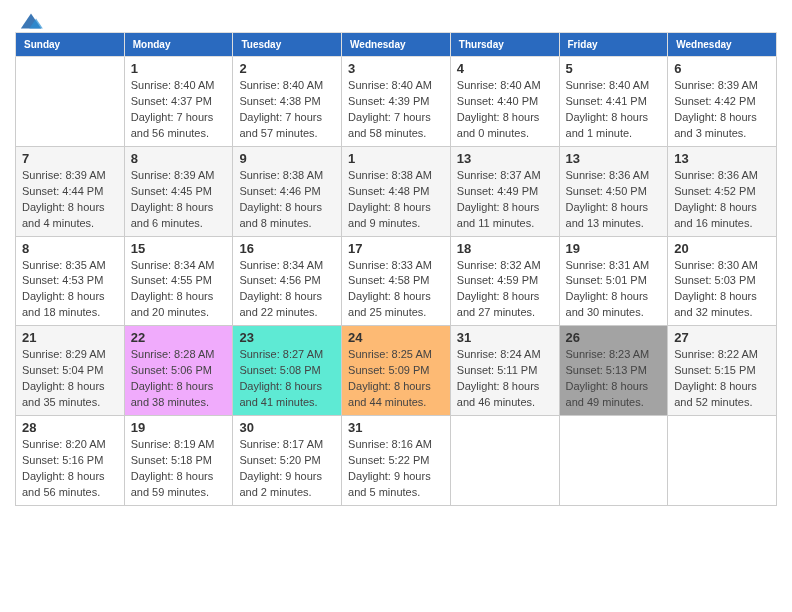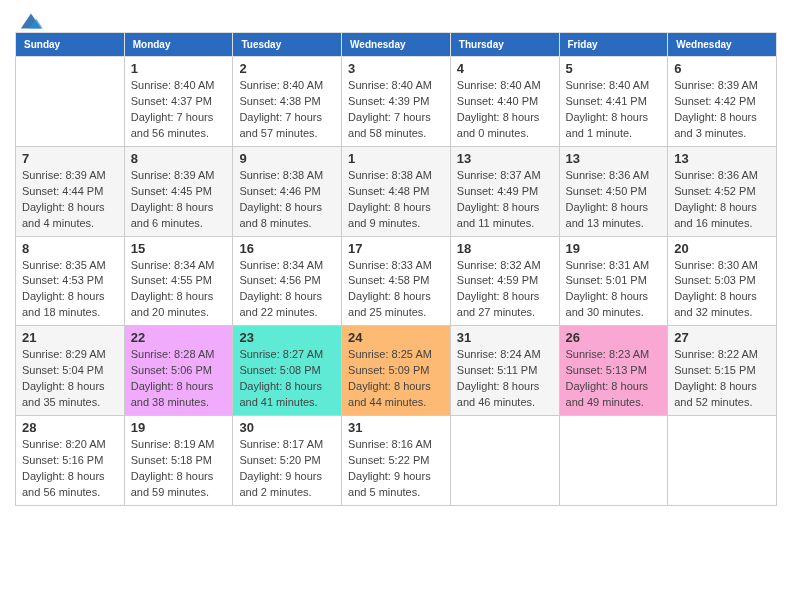--- a/index.html
+++ b/index.html
@@ -151,21 +151,21 @@
         <td><span class="day-number">18</span><span class="day-info">Sunrise: 8:32 AM<br>Sunset: 4:59 PM<br>Daylight: 8 hours and 27 minutes.</span></td>
         <td><span class="day-number">19</span><span class="day-info">Sunrise: 8:31 AM<br>Sunset: 5:01 PM<br>Daylight: 8 hours and 30 minutes.</span></td>
         <td><span class="day-number">20</span><span class="day-info">Sunrise: 8:30 AM<br>Sunset: 5:03 PM<br>Daylight: 8 hours and 32 minutes.</span></td>
       </tr>
       <tr>
         <td style="background: rgb(245, 245, 245);"><span class="day-number">21</span><span class="day-info">Sunrise: 8:29 AM<br>Sunset: 5:04 PM<br>Daylight: 8 hours and 35 minutes.</span></td>
         <td style="background: #f0abfc;"><span class="day-number">22</span><span class="day-info">Sunrise: 8:28 AM<br>Sunset: 5:06 PM<br>Daylight: 8 hours and 38 minutes.</span></td>
         <td style="background: #5eead4;"><span class="day-number">23</span><span class="day-info">Sunrise: 8:27 AM<br>Sunset: 5:08 PM<br>Daylight: 8 hours and 41 minutes.</span></td>
         <td style="background: #fdba74;"><span class="day-number">24</span><span class="day-info">Sunrise: 8:25 AM<br>Sunset: 5:09 PM<br>Daylight: 8 hours and 44 minutes.</span></td>
         <td style="background: rgb(245, 245, 245);"><span class="day-number">31</span><span class="day-info">Sunrise: 8:24 AM<br>Sunset: 5:11 PM<br>Daylight: 8 hours and 46 minutes.</span></td>
-        <td style="background: #f9a8d4;"><span class="day-number">26</span><span class="day-info">Sunrise: 8:23 AM<br>Sunset: 5:13 PM<br>Daylight: 8 hours and 49 minutes.</span></td>
+        <td style="background: #a3a3a3;"><span class="day-number">26</span><span class="day-info">Sunrise: 8:23 AM<br>Sunset: 5:13 PM<br>Daylight: 8 hours and 49 minutes.</span></td>
         <td style="background: rgb(245, 245, 245);"><span class="day-number">27</span><span class="day-info">Sunrise: 8:22 AM<br>Sunset: 5:15 PM<br>Daylight: 8 hours and 52 minutes.</span></td>
       </tr>
       <tr>
         <td><span class="day-number">28</span><span class="day-info">Sunrise: 8:20 AM<br>Sunset: 5:16 PM<br>Daylight: 8 hours and 56 minutes.</span></td>
         <td><span class="day-number">19</span><span class="day-info">Sunrise: 8:19 AM<br>Sunset: 5:18 PM<br>Daylight: 8 hours and 59 minutes.</span></td>
         <td><span class="day-number">30</span><span class="day-info">Sunrise: 8:17 AM<br>Sunset: 5:20 PM<br>Daylight: 9 hours and 2 minutes.</span></td>
         <td><span class="day-number">31</span><span class="day-info">Sunrise: 8:16 AM<br>Sunset: 5:22 PM<br>Daylight: 9 hours and 5 minutes.</span></td>
         <td class="empty-cell"></td>
         <td class="empty-cell"></td>
         <td class="empty-cell"></td>

